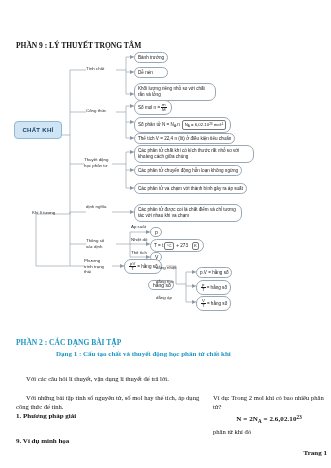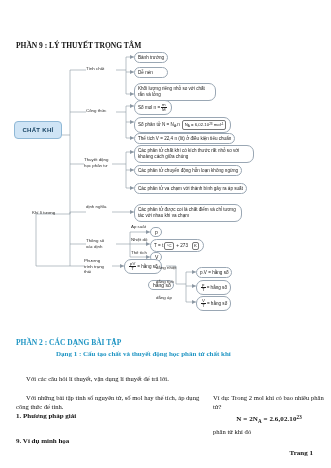--- a/index.html
+++ b/index.html
@@ -48,21 +48,21 @@
   }
   .example-formula{
     display:block;text-align:center;font-weight:bold;font-size:7px;
     margin:2px 0 1px 0;letter-spacing:.1px;
   }
   .sub{font-size:.72em;vertical-align:-0.25em;}
   .sup{font-size:.72em;vertical-align:0.45em;}
 
   #pagenum{
     position:absolute;top:449px;left:0;width:331px;
-    text-align:right;padding-right:18px;
+    text-align:right;padding-right:4px;
     font-family:"Liberation Serif", serif;
     font-weight:bold;font-size:7px;color:#111;
     box-sizing:border-box;
   }
 
   
   .map{position:absolute;top:52px;left:0;width:331px;height:280px;}
   .map svg{position:absolute;top:0;left:0;}
 
   .node{

